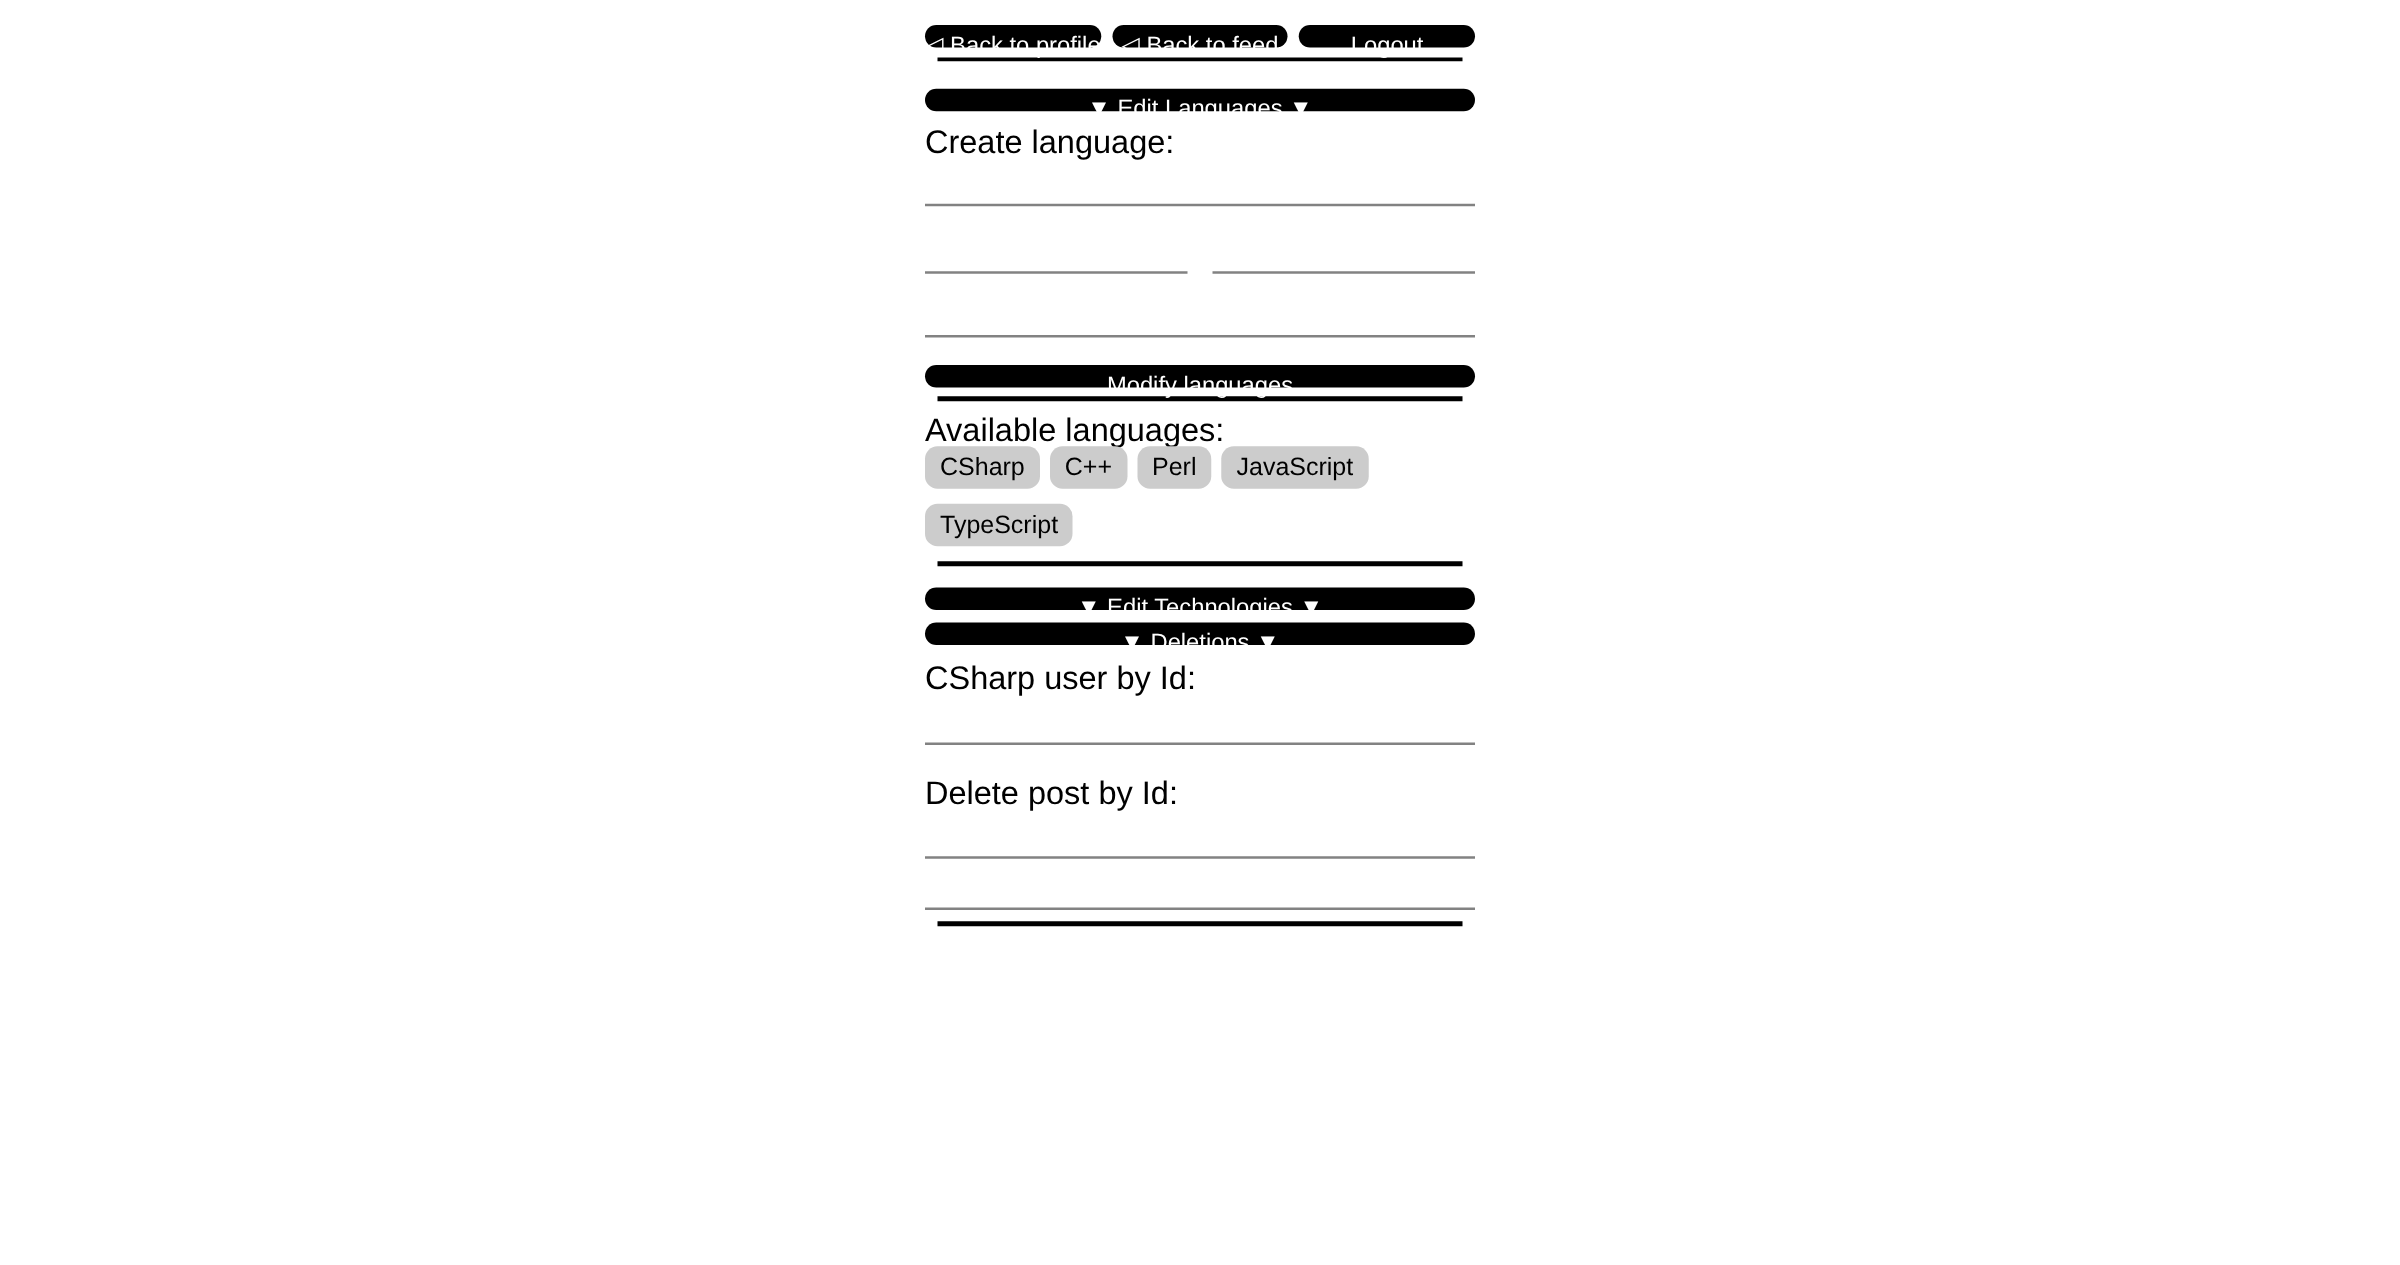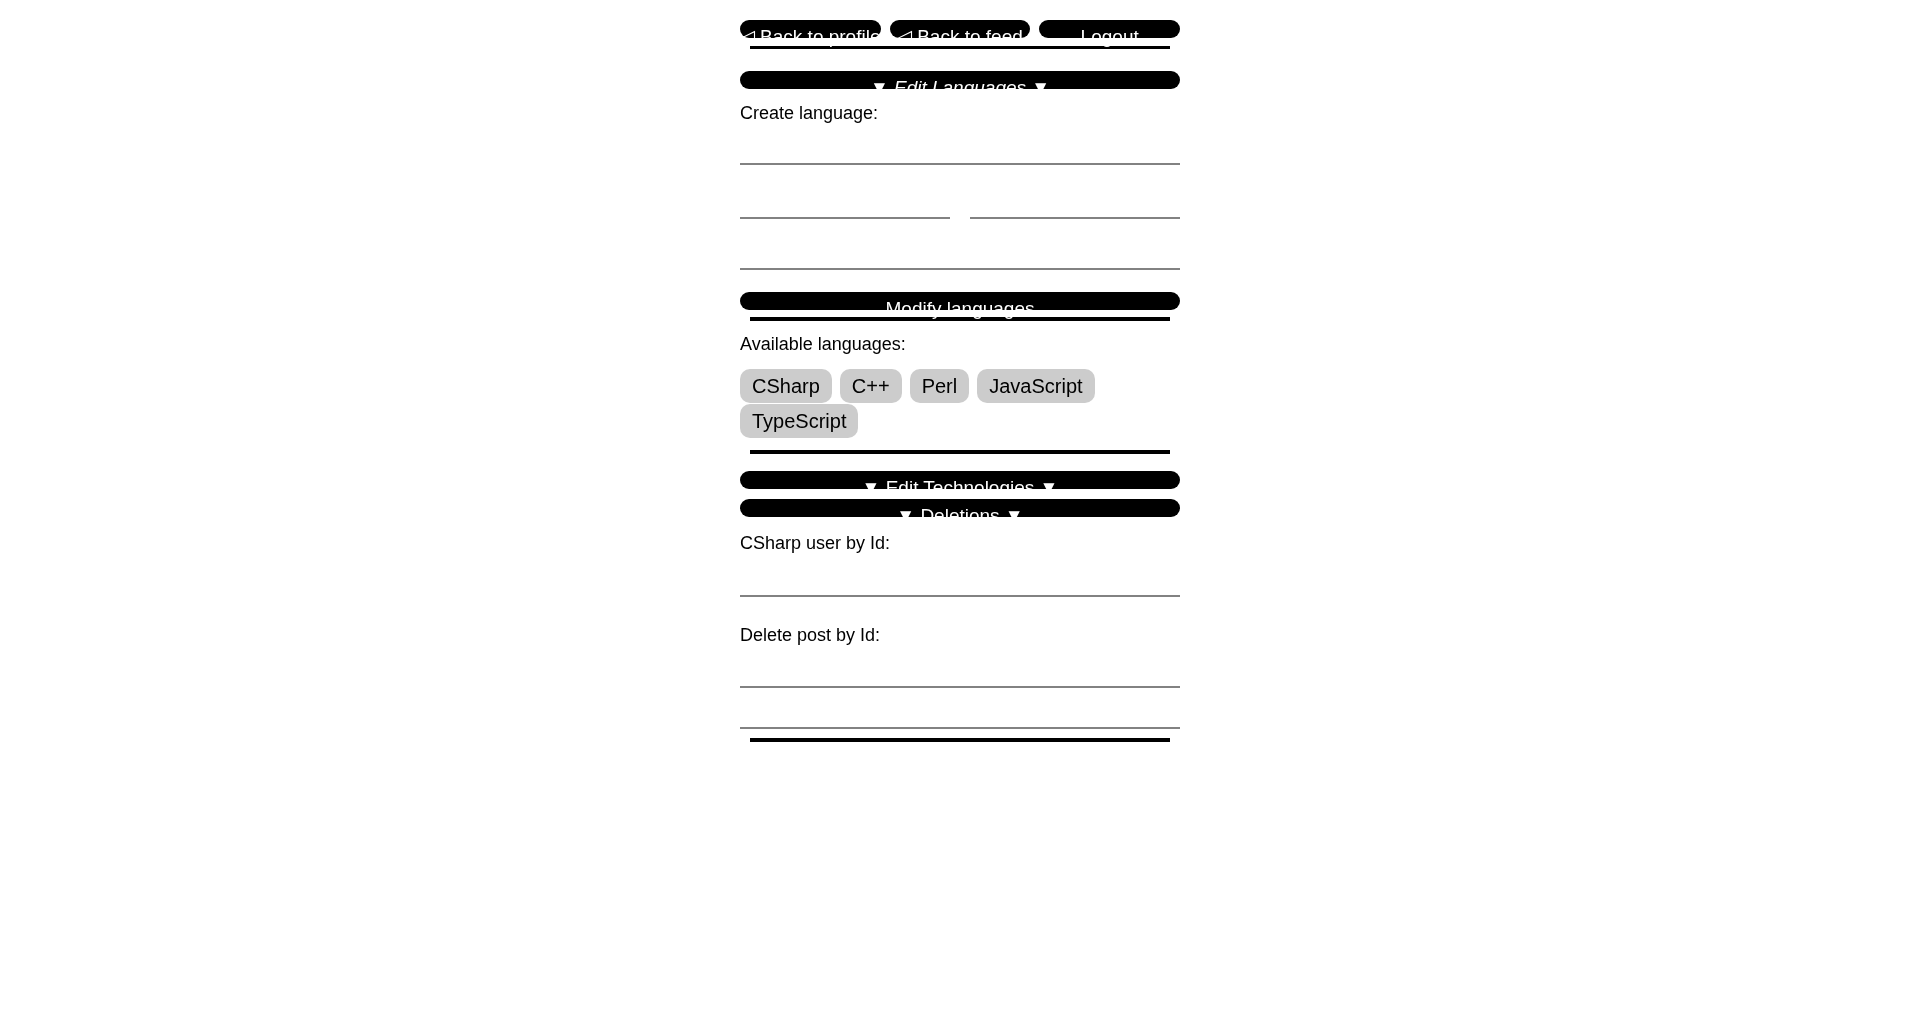--- a/index.html
+++ b/index.html
@@ -44,58 +44,58 @@
     height: 4px;
     background: #000000;
     margin: 0 10px;
   }
   .divider.thin { height: 3px; }
   .divider.d1 { margin-top: 8px; }
   .divider.d2 { margin-top: 7px; }
   .divider.d3 { margin-top: 12px; }
   .divider.d4 { margin-top: 9px; }
   .label {
-    font-size: 18px;
+    font-size: 26px;
     line-height: 26px;
     color: #000000;
     margin: 0;
   }
   .ul-input {
     display: block;
     width: 100%;
     height: 38px;
     border: none;
     border-bottom: 2px solid #828282;
     background: transparent;
     outline: none;
     font-family: "Liberation Sans", "DejaVu Sans", sans-serif;
     font-size: 22px;
     color: #000000;
     padding: 0 2px;
     border-radius: 0;
   }
-  .btn-edit-languages { margin-top: 22px; font-style: italic; }
+  .btn-edit-languages { margin-top: 22px; }
   .lbl-create { margin-top: 11px; }
   .inp-create { margin-top: 1px; }
   .lbl-update { margin-top: 12px; }
   .update-row {
     margin-top: 16px;
     display: flex;
     justify-content: space-between;
   }
   .update-row .ul-input { width: 210px; }
   .lbl-delete-lang { margin-top: 14px; }
   .inp-delete-lang { margin-top: 13px; }
   .btn-modify { margin-top: 22px; }
   .lbl-available { margin-top: 10px; }
   .chips {
     display: flex;
     flex-wrap: wrap;
-    gap: 1px 8px;
-    margin-top: 12px;
+    gap: 12px 8px;
+    margin-top: 0px;
   }
   .chip {
     height: 34px;
     background: #cccccc;
     color: #000000;
     border: none;
     border-radius: 10px;
     font-family: "Liberation Sans", "DejaVu Sans", sans-serif;
     font-size: 20px;
     line-height: 34px;

